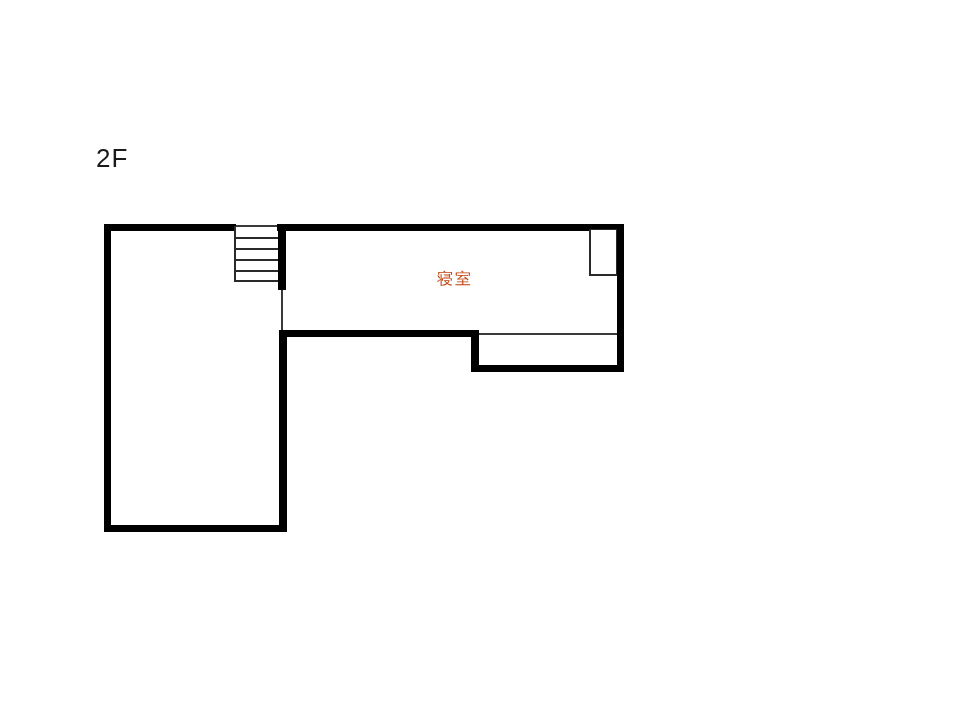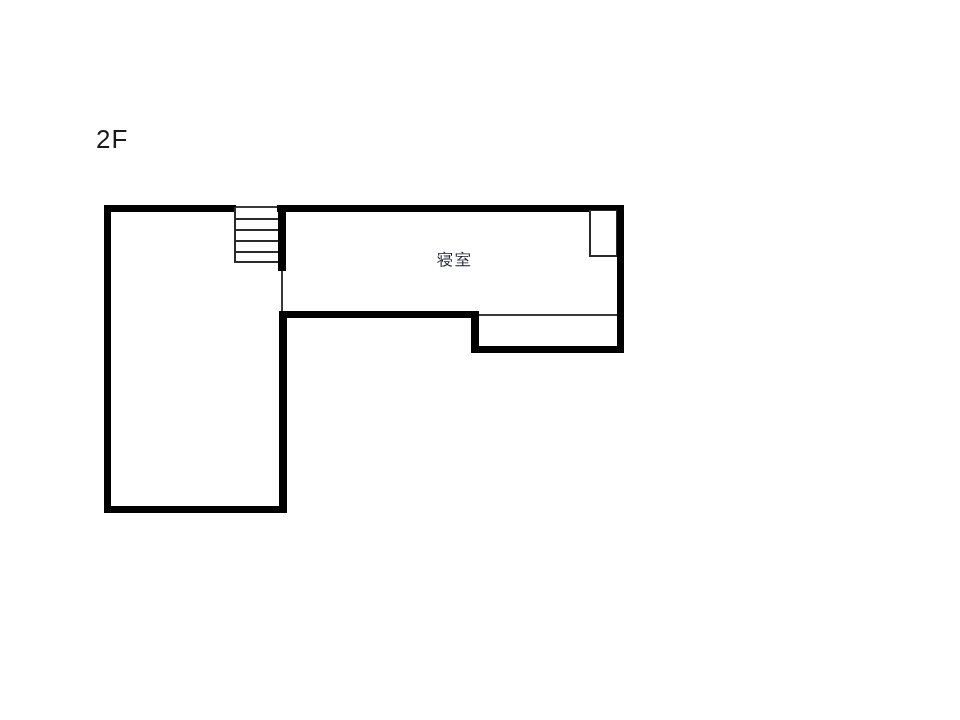--- a/index.html
+++ b/index.html
@@ -7,20 +7,21 @@
     padding: 0;
     background: #ffffff;
     font-family: "Liberation Sans", "DejaVu Sans", sans-serif;
   }
   .canvas {
     position: relative;
     width: 960px;
     height: 568px;
     background: var(--bg, #ffffff);
     overflow: hidden;
+    margin-top: 19px;
   }
   .wall {
     position: absolute;
     background: var(--wall, #000000);
   }
   .thin {
     position: absolute;
     background: var(--thin, #3a3a3a);
   }
   .floor-label {
@@ -31,21 +32,21 @@
     color: #1a1a1a;
     letter-spacing: 1px;
   }
   .room-label {
     position: absolute;
     left: 360px;
     top: 250px;
     width: 190px;
     text-align: center;
     font-size: 16px;
-    color: #0f172a;
+    color: #c2410c;
     letter-spacing: 2px;
   }
   .stairs {
     position: absolute;
     left: 234px;
     top: 207px;
     width: 44px;
     height: 56px;
     border-left: 2px solid #2a2a2a;
     border-bottom: 2px solid #2a2a2a;

